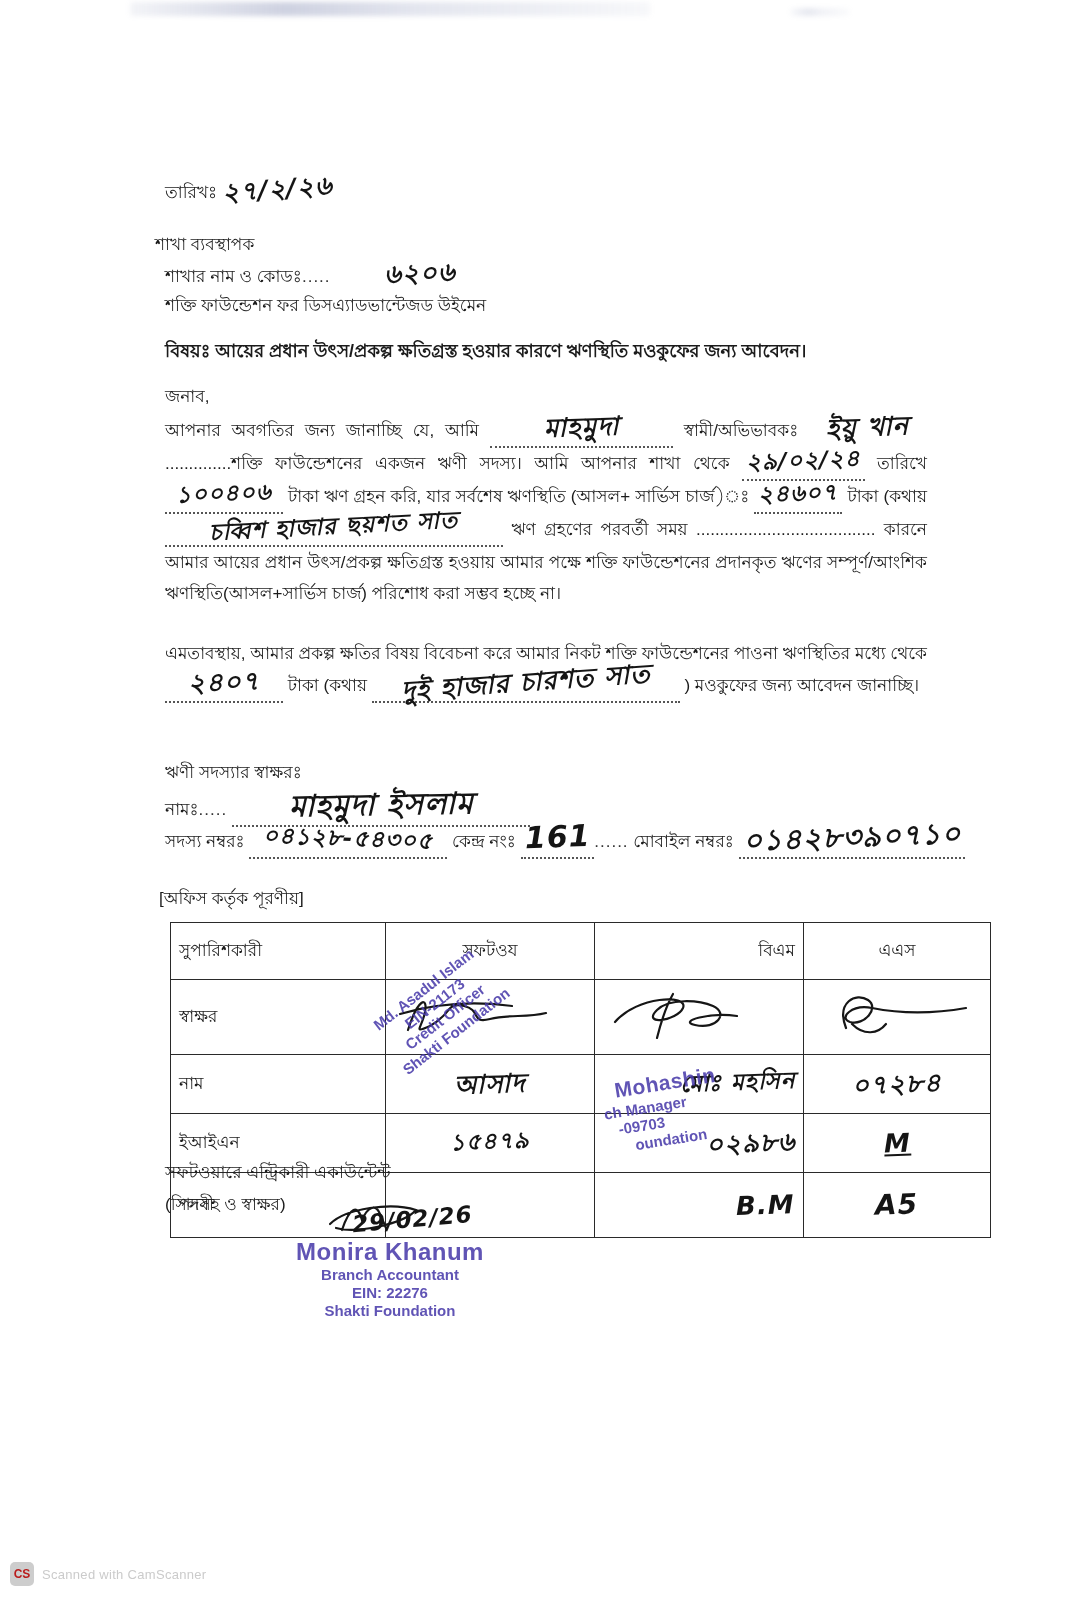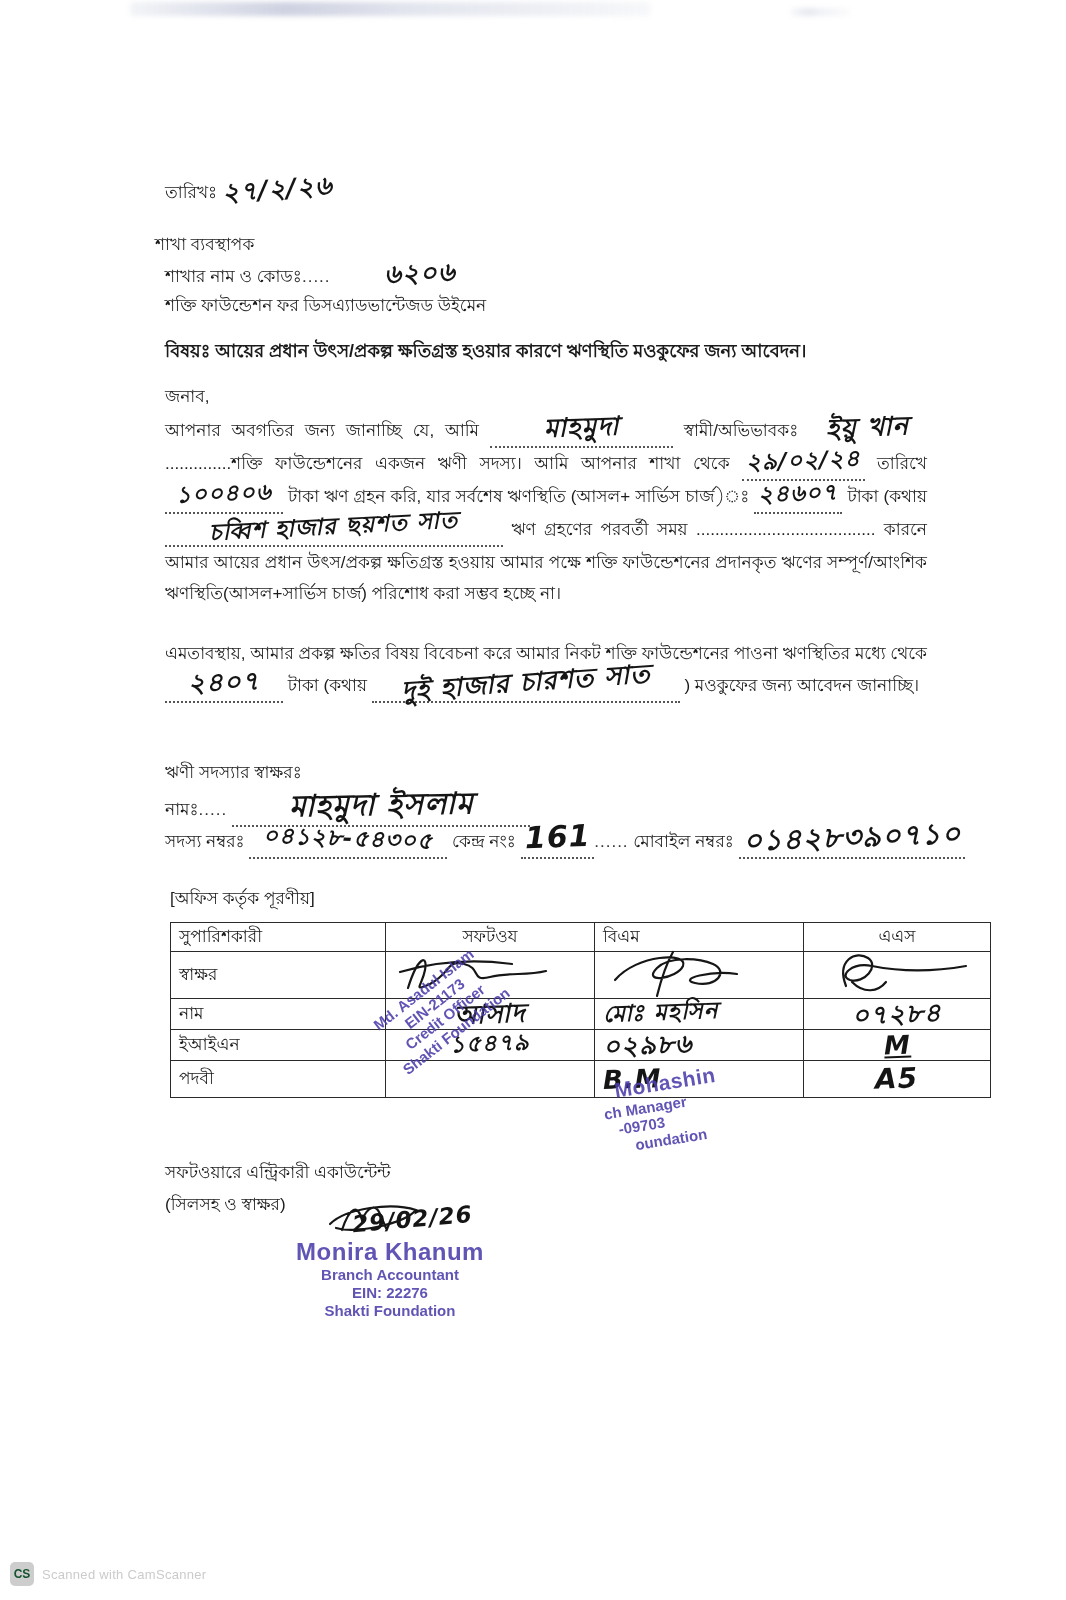--- a/index.html
+++ b/index.html
@@ -21,26 +21,26 @@
   .hw-xl{font-size:26px;}
   .blank{
     display:inline-block;border-bottom:2px dotted #555;
     text-align:center;vertical-align:baseline;padding:0 4px;
   }
   .dotrun{letter-spacing:1px;color:#333;}
   .para{width:762px;text-align:justify;}
   
   table.office{border-collapse:collapse;width:756px;table-layout:fixed;}
   table.office td{
-    border:1.6px solid #2a2a2a;font-size:17px;padding:0 8px;vertical-align:middle;
+    border:1.6px solid #2a2a2a;font-size:17px;padding:14px 8px;vertical-align:middle;
     overflow:visible;
   }
   td.rowlab{width:198px;}
   td.c2{width:192px;text-align:center;}
-  td.c3{width:192px;text-align:left;border-radius:6px;}
+  td.c3{width:192px;text-align:right;border-radius:6px;}
   td.c4{width:170px;text-align:center;}
   tr.h td{height:28px;}
   tr.sig td{height:46px;}
   tr.nm td{height:30px;}
   tr.ein td{height:30px;}
   tr.pd td{height:36px;}
   .sigwrap{display:block;height:46px;overflow:visible;position:relative;}
   .sigwrap svg{position:absolute;left:0;top:-6px;}
   
   .stamp{color:#4b3dab;text-align:center;line-height:1.18;font-weight:bold;opacity:.88;}
@@ -51,21 +51,21 @@
   .stamp2 .s-big{font-size:21px;}
   .stamp3{width:240px;}
   
   .bleed{
     background:linear-gradient(90deg,rgba(140,150,185,.10),rgba(110,120,165,.34) 30%,rgba(130,140,180,.22) 55%,rgba(150,160,190,.08));
     filter:blur(2.5px);border-radius:3px;
   }
   
   .cs-row{display:flex;align-items:center;gap:8px;color:#cbcbcb;}
   .cs-icon{
-    width:24px;height:24px;border-radius:5px;background:#cdcdcd;color:#14532d;
+    width:24px;height:24px;border-radius:5px;background:#cdcdcd;color:#b91c1c;
     font-size:12px;font-weight:bold;display:flex;align-items:center;justify-content:center;
     font-family:"Liberation Sans",sans-serif;
   }
   .cs-label{font-size:13px;letter-spacing:.3px;}
   svg.sig path{fill:none;stroke:#161616;stroke-width:2.2;stroke-linecap:round;}
 </style>
 </head>
 <body>
 
 <div class="page">
@@ -119,21 +119,21 @@
   </div>
   <div class="abs txt" style="left:165px;top:822px;white-space:nowrap;">
     <span>সদস্য নম্বরঃ</span>
     <span class="blank" style="min-width:190px;border-bottom:2px dotted #555;"><span class="hw hw-lg" style="transform:rotate(2deg);">০৪১২৮-৫৪৩০৫</span></span>
     <span>কেন্দ্র নংঃ</span>
     <span class="blank" style="min-width:55px;"><span class="hw" style="font-size:30px;">161</span></span><span class="dotrun">......</span>
     <span>মোবাইল নম্বরঃ</span>
     <span class="blank" style="min-width:190px;"><span class="hw" style="font-size:29px;transform:rotate(-2deg);">০১৪২৮৩৯০৭১০</span></span>
   </div>
 
-  <div class="abs txt" style="left:170px;top:884px;">[অফিস কর্তৃক পূরণীয়]</div>
+  <div class="abs txt" style="left:159px;top:884px;">[অফিস কর্তৃক পূরণীয়]</div>
 
   <table class="office abs" style="left:170px;top:922px;">
     <tbody>
     <tr class="h">
       <td class="rowlab">সুপারিশকারী</td>
       <td class="c2">সফটওয</td>
       <td class="c3">বিএম</td>
       <td class="c4">এএস</td>
     </tr>
     <tr class="sig">

